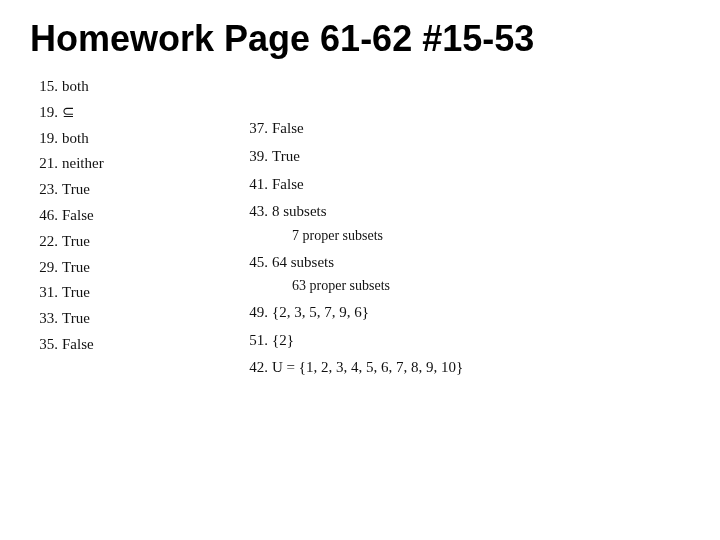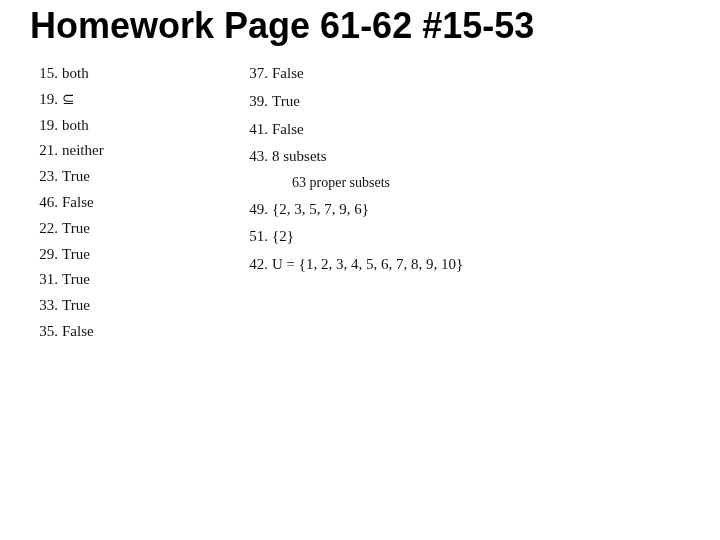--- a/index.html
+++ b/index.html
@@ -6,21 +6,21 @@
     body {
       width: 720px;
       height: 540px;
       background: #ffffff;
       font-family: Georgia, 'Times New Roman', serif;
       overflow: hidden;
     }
     .page {
       width: 720px;
       height: 540px;
-      padding: 5px 30px 18px 30px;
+      padding: 18px 30px 18px 30px;
     }
     .title {
       font-family: Arial, Helvetica, sans-serif;
       font-size: 36px;
       font-weight: bold;
       margin-bottom: 14px;
       color: #000;
     }
     .content {
       display: flex;
@@ -31,20 +31,21 @@
       width: 210px;
       font-size: 15px;
       line-height: 1.72;
       color: #111;
     }
     .col-right {
       width: 390px;
       font-size: 15px;
       line-height: 1.72;
       color: #111;
+      margin-top: 42px;
     }
     .item {
       display: flex;
       align-items: baseline;
     }
     .item-num {
       min-width: 32px;
       text-align: right;
       padding-right: 4px;
     }
@@ -127,22 +128,27 @@
           <div class="item">
             <span class="item-num">41.</span>
             <span class="item-val">False</span>
           </div>
         </div>
         <div class="subset-block">
           <div class="item">
             <span class="item-num">43.</span>
             <span class="item-val">8 subsets</span>
           </div>
+          <div class="indent">7 proper subsets</div>
         </div>
         <div class="subset-block">
+          <div class="item">
+            <span class="item-num">45.</span>
+            <span class="item-val">64 subsets</span>
+          </div>
           <div class="indent">63 proper subsets</div>
         </div>
         <div class="subset-block">
           <div class="item">
             <span class="item-num">49.</span>
             <span class="item-val">{2, 3, 5, 7, 9, 6}</span>
           </div>
         </div>
         <div class="subset-block">
           <div class="item">

